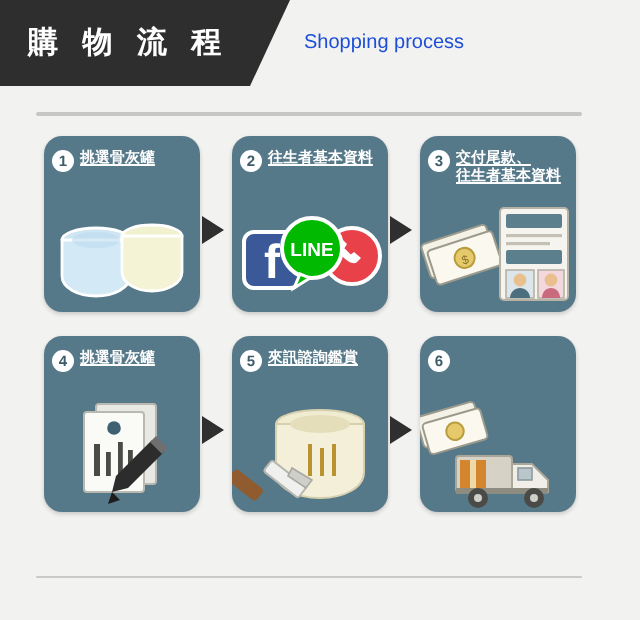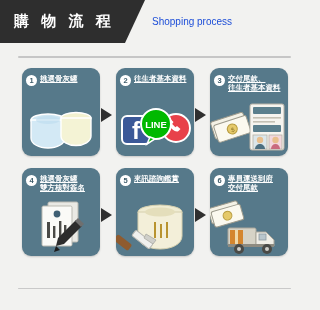--- a/index.html
+++ b/index.html
@@ -166,21 +166,20 @@
     </div>
   </div>
 
   <div class="row r2">
 
     <div class="card c1">
       <div class="cap">
         <div class="num">4</div>
         <div class="cap-txt">
           <span>挑選骨灰罐</span>
-          <span class="l2">雙方核對簽名</span>
         </div>
       </div>
       <div class="art">
         <svg class="svgfull" viewBox="0 0 78 58">
           <rect x="26" y="4" width="30" height="40" rx="1.5" fill="#e9e9e4" stroke="#b9b9b1" stroke-width="1"></rect>
           <rect x="20" y="8" width="30" height="40" rx="1.5" fill="#fafaf7" stroke="#b9b9b1" stroke-width="1"></rect>
           <circle cx="35" cy="16" r="3.4" fill="#3f5f73"></circle>
           <rect x="25" y="24" width="3" height="16" fill="#4a4a46"></rect>
           <rect x="31" y="28" width="2.4" height="12" fill="#4a4a46"></rect>
           <rect x="37" y="23" width="2.4" height="17" fill="#4a4a46"></rect>
@@ -214,24 +213,20 @@
           <path d="M30 36l10 6-3 4-9-6z" fill="#cfcfca" stroke="#a9a9a2" stroke-width=".8"></path>
         </svg>
       </div>
     </div>
 
     <div class="arrow a2"></div>
 
     <div class="card c3">
       <div class="cap">
         <div class="num">6</div>
-        <div class="cap-txt">
-          <span>專員運送到府</span>
-          <span class="l2">交付尾款</span>
-        </div>
       </div>
       <div class="art">
         <svg class="svgfull" viewBox="0 0 78 58">
           <g transform="rotate(-16 16 16)">
             <rect x="0" y="6" width="30" height="16" rx="2" fill="#f4f2e6" stroke="#9c9a8c" stroke-width="1"></rect>
             <rect x="2" y="10" width="30" height="16" rx="2" fill="#fbf9ef" stroke="#9c9a8c" stroke-width="1"></rect>
             <circle cx="17" cy="18" r="4.4" fill="#e5c96a" stroke="#b89c3e" stroke-width="1"></circle>
           </g>
           <rect x="18" y="30" width="28" height="18" rx="1.5" fill="#d6d3c6" stroke="#a9a69a" stroke-width="1"></rect>
           <path d="M46 34h10l8 8v6H46z" fill="#f0eee6" stroke="#a9a69a" stroke-width="1"></path>

